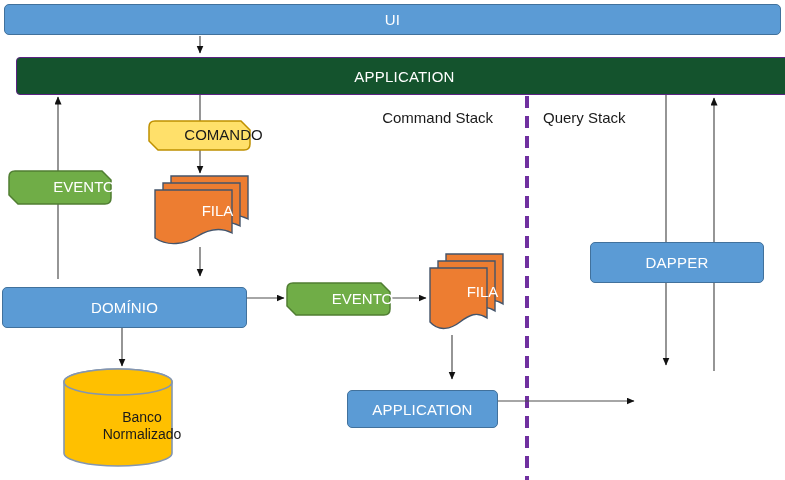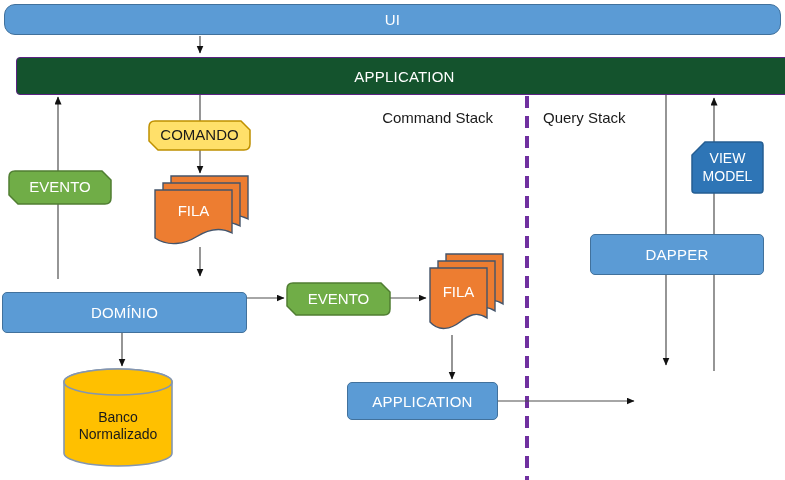--- a/index.html
+++ b/index.html
@@ -8,35 +8,35 @@
     font-family:"Liberation Sans", sans-serif; overflow:hidden;
   }
   .layer { position:absolute; left:0; top:0; }
   .conn { stroke:#4f4f4f; stroke-width:1.2; }
   .divider { stroke:#7030A0; stroke-width:4; stroke-dasharray:12 8; }
 
   .bar, .node {
     position:absolute; display:flex; align-items:center; justify-content:center;
     color:#ffffff; font-size:15px; letter-spacing:0.2px;
   }
-  .bar.ui   { background:#5B9BD5; border:1.5px solid #41719C; border-radius:11px; }
+  .bar.ui   { background:#5B9BD5; border:1.5px solid #41719C; border-radius:5px; }
   .bar.app  { background:#14532d; border:1.5px solid #5B2382; border-radius:4px;margin-left:12px; }
-  .node.blue{ background:#5B9BD5; border:1.5px solid #41719C; border-radius:5px; }
+  .node.blue{ background:#5B9BD5; border:1.5px solid #41719C; border-radius:5px;margin-top:8px; }
 
   .seclabel {
     position:absolute; color:#1a1a1a; font-size:15px; height:20px;
     display:flex; align-items:center;
   }
   .seclabel.right { justify-content:flex-end;text-align:right; }
 
   .shape { position:absolute; }
   .shape svg { position:absolute; left:0; top:0; overflow:visible; display:block; }
   .shape-label {
     position:absolute; display:flex; align-items:center; justify-content:center;
-    text-align:center; font-size:15px; line-height:1.25;
+    text-align:center; font-size:15px; line-height:1.25;padding-left:24px;
   }
   .shape-label.light { color:#ffffff; }
   .shape-label.dark  { color:#1a1a1a; }
   .shape-label.sm    { font-size:14px; }
 </style>
 </head>
 <body>
 
 <div class="canvas">
 
@@ -88,21 +88,21 @@
     <svg width="93" height="71" viewBox="0 0 93 71">
       <g fill="#ED7D31" stroke="#44546A" stroke-width="1.4">
         <path transform="translate(16,0)" d="M0 0 H77 V43 C64 36 52 40 41 47 C30 54 13 57 0 48 Z"></path>
         <path transform="translate(8,7)" d="M0 0 H77 V43 C64 36 52 40 41 47 C30 54 13 57 0 48 Z"></path>
         <path transform="translate(0,14)" d="M0 0 H77 V43 C64 36 52 40 41 47 C30 54 13 57 0 48 Z"></path>
       </g>
     </svg>
     <div class="shape-label light" style="left:0;top:14px;width:77px;height:42px">FILA</div>
   </div>
 
-  <div class="node blue" style="left:2px;top:292px;width:243px;height:39px">
+  <div class="node blue" style="left:2px;top:279px;width:243px;height:39px">
     <span>DOMÍNIO</span>
   </div>
 
   <div class="shape" style="left:287px;top:283px;width:103px;height:32px">
     <svg width="103" height="32" viewBox="0 0 103 32">
       <path d="M6 0 H94 L103 9 V26 Q103 32 97 32 H9 L0 23 V6 Q0 0 6 0 Z" fill="#70AD47" stroke="#507E32" stroke-width="1.5"></path>
     </svg>
     <div class="shape-label light" style="left:0;top:0;width:103px;height:32px">EVENTO</div>
   </div>
 
@@ -118,26 +118,20 @@
   </div>
 
   <div class="node blue" style="left:347px;top:382px;width:149px;height:36px">
     <span>APPLICATION</span>
   </div>
 
   <div class="node blue" style="left:590px;top:234px;width:172px;height:39px">
     <span>DAPPER</span>
   </div>
 
-  <div class="shape" style="left:692px;top:142px;width:71px;height:51px">
-    <svg width="71" height="51" viewBox="0 0 71 51">
-      <path d="M13 0 H68 Q71 0 71 3 V48 Q71 51 68 51 H3 Q0 51 0 48 V13 Z" fill="#2E75B6" stroke="#255E93" stroke-width="1.5"></path>
-    </svg>
-    <div class="shape-label light sm" style="left:8px;top:0;width:55px;height:51px">VIEW MODEL</div>
-  </div>
 
   <div class="shape" style="left:64px;top:369px;width:108px;height:98px">
     <svg width="108" height="98" viewBox="0 0 108 98">
       <path d="M0 13 A54 13 0 0 1 108 13 V84 A54 13 0 0 1 0 84 Z" fill="#FFC000" stroke="#8496B0" stroke-width="1.6"></path>
       <ellipse cx="54" cy="13" rx="54" ry="13" fill="#FFC000" stroke="#8496B0" stroke-width="1.6"></ellipse>
     </svg>
     <div class="shape-label dark sm" style="left:4px;top:28px;width:100px;height:58px">Banco Normalizado</div>
   </div>
 
 

